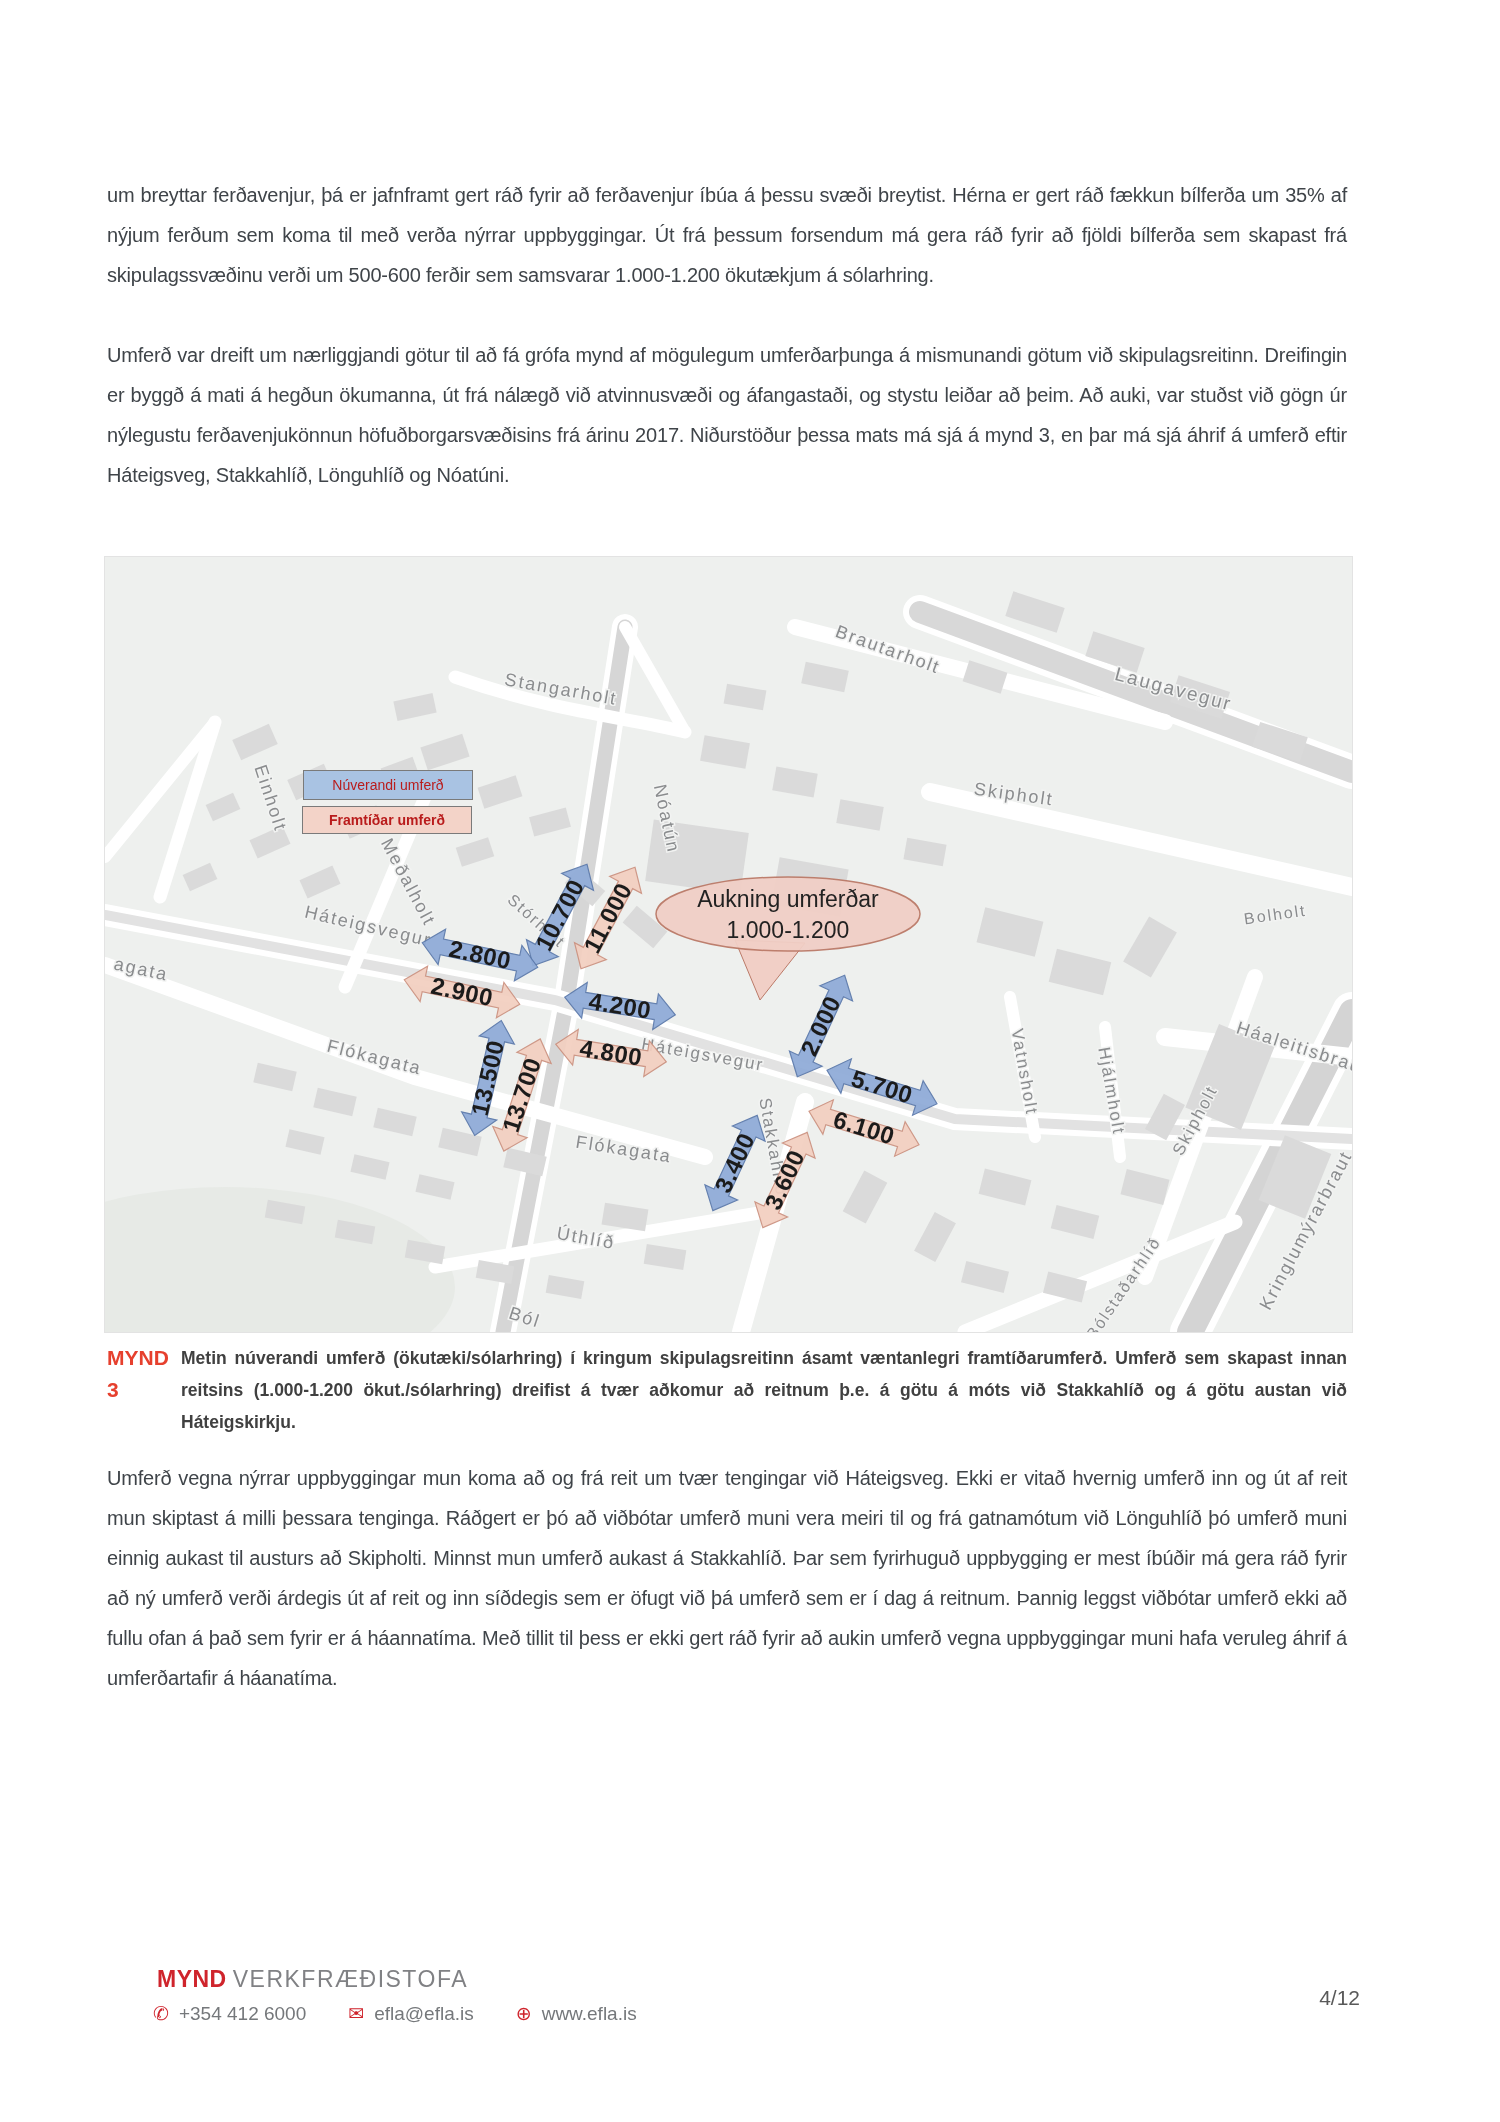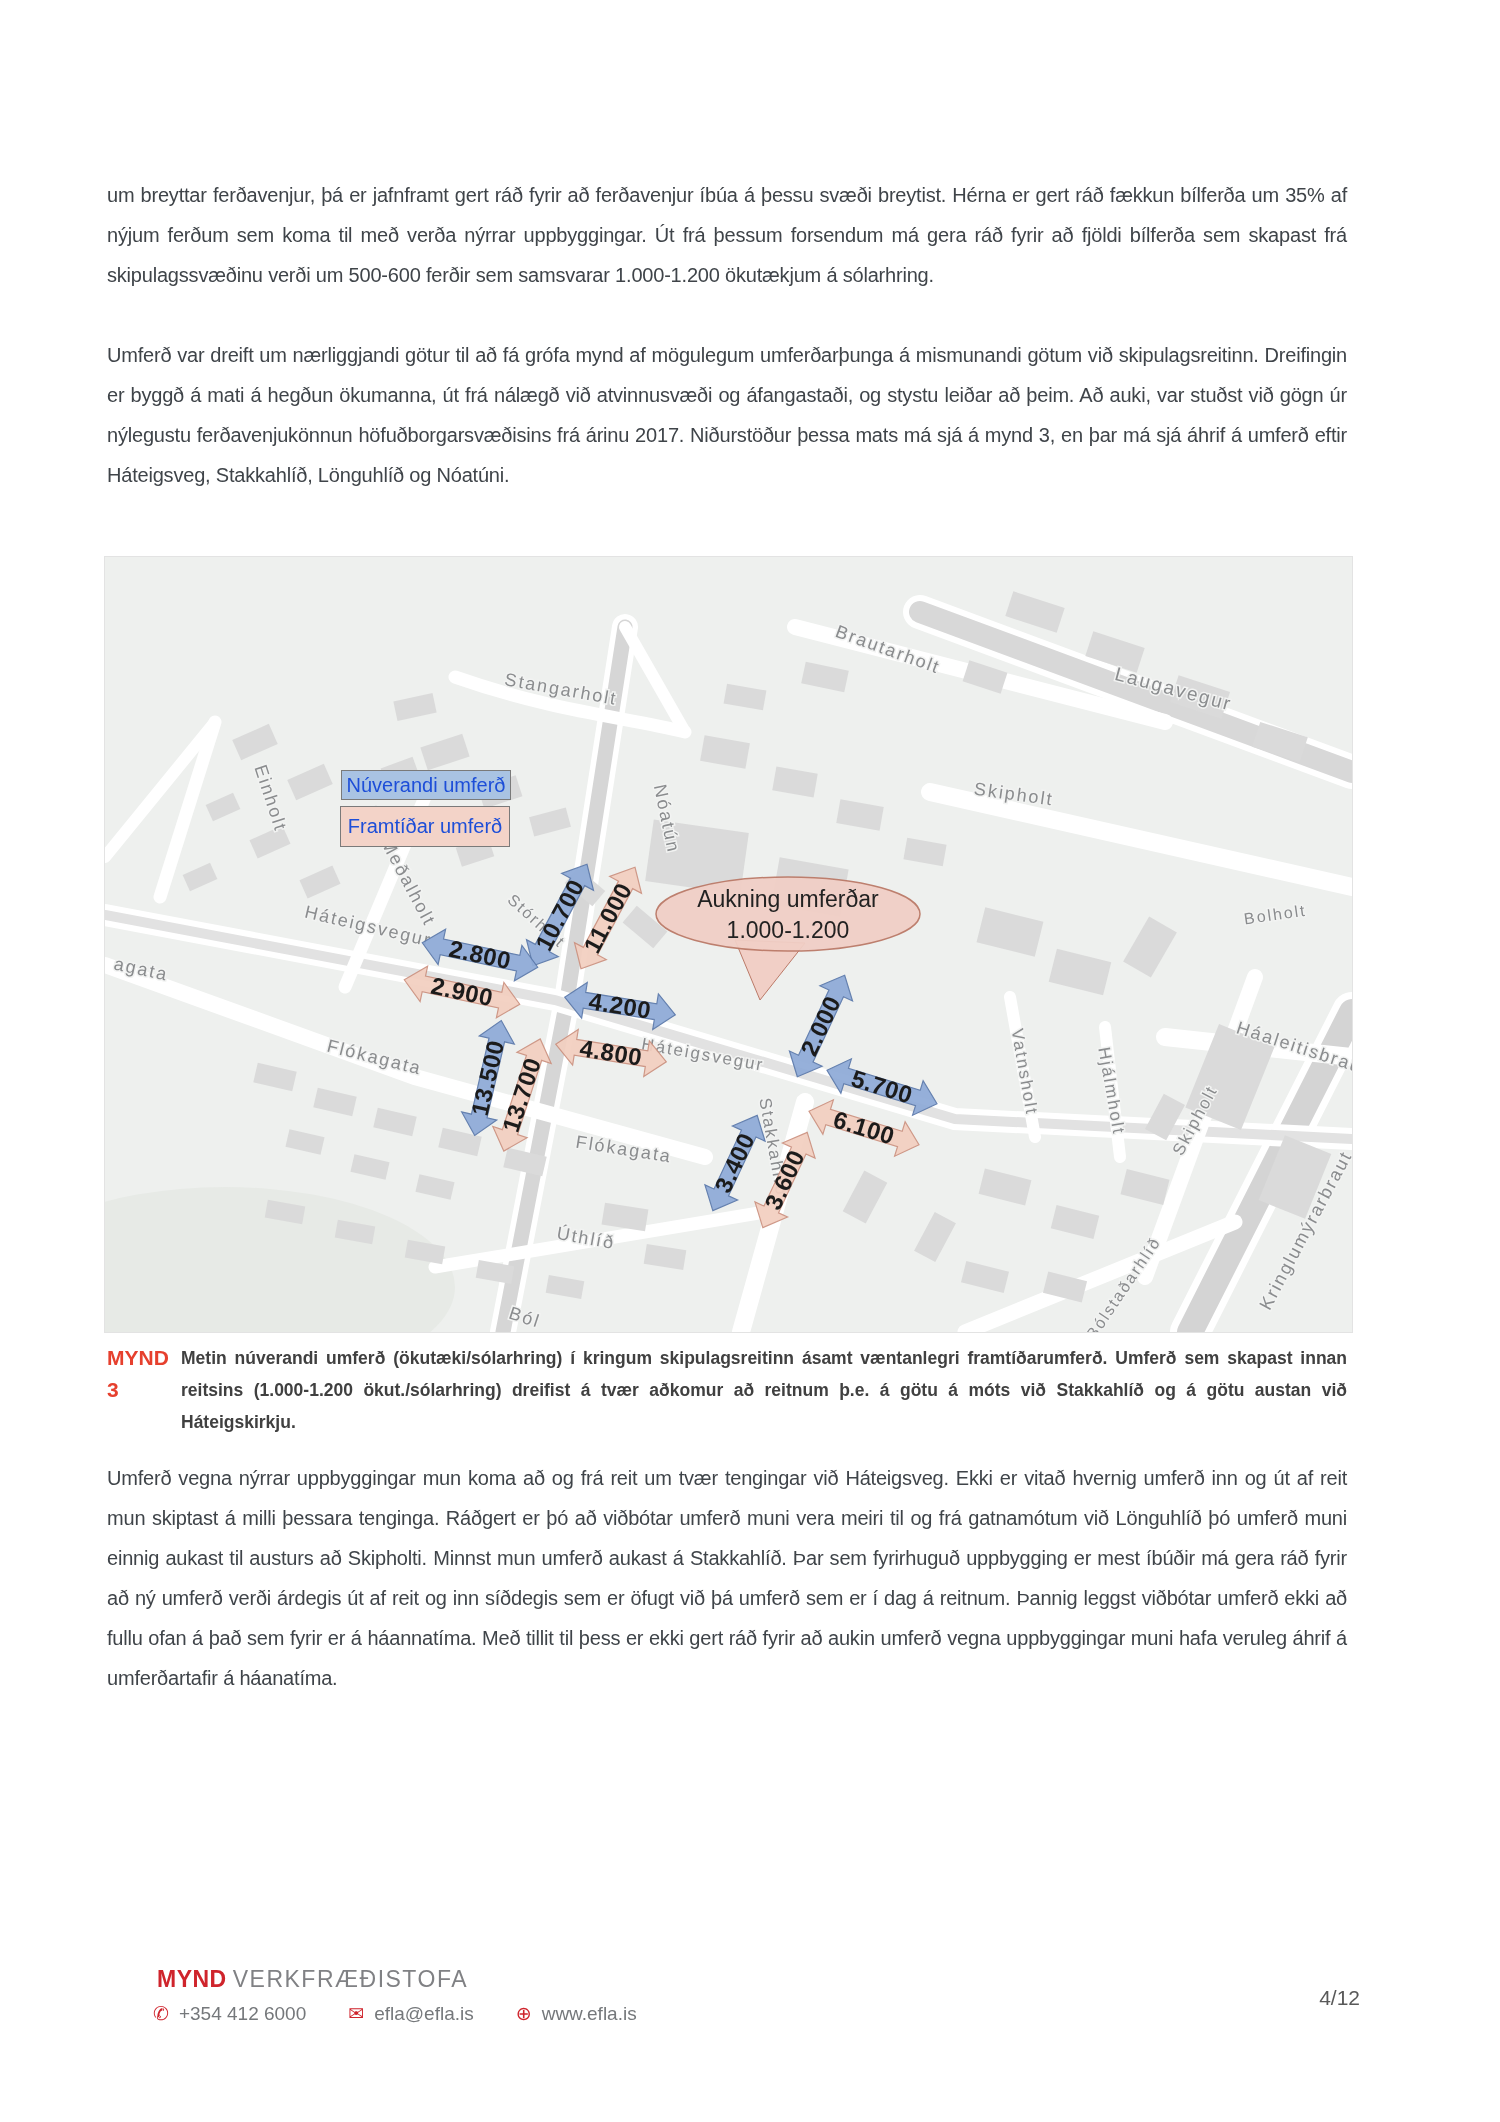--- a/index.html
+++ b/index.html
@@ -24,24 +24,24 @@
   }
   .map-title{
     font-size:44px;font-weight:600;letter-spacing:-1px;color:#1d3a68;white-space:nowrap;
   }
   .sp-err{
     text-decoration:underline;text-decoration-style:wavy;
     text-decoration-color:#e03c31;text-decoration-thickness:2px;text-underline-offset:7px;
   }
   .legend-box{
     position:absolute;width:170px;display:flex;align-items:center;justify-content:center;
-    border:1px solid #7a7a7a;font-size:20px;color:#1d4ed8;box-sizing:border-box;margin-left:38px;
+    border:1px solid #7a7a7a;font-size:14px;color:#b91c1c;box-sizing:border-box;
   }
   .legend-current{left:198px;top:213px;height:30px;}
-  .legend-future{left:197px;top:249px;height:41px;}
+  .legend-future{left:197px;top:249px;height:28px;font-weight:bold;}
   .street{
     fill:#8a8c8e;stroke:#f2f3f2;stroke-width:3px;paint-order:stroke;
     letter-spacing:2px;font-family:"Liberation Sans",sans-serif;
   }
   .arrow-label{
     fill:#1b1b1b;font-size:24px;font-weight:600;letter-spacing:0.5px;
     text-anchor:middle;font-family:"Liberation Sans",sans-serif;
   }
   .callout-text{
     fill:#222;font-size:23px;text-anchor:middle;font-family:"Liberation Sans",sans-serif;

